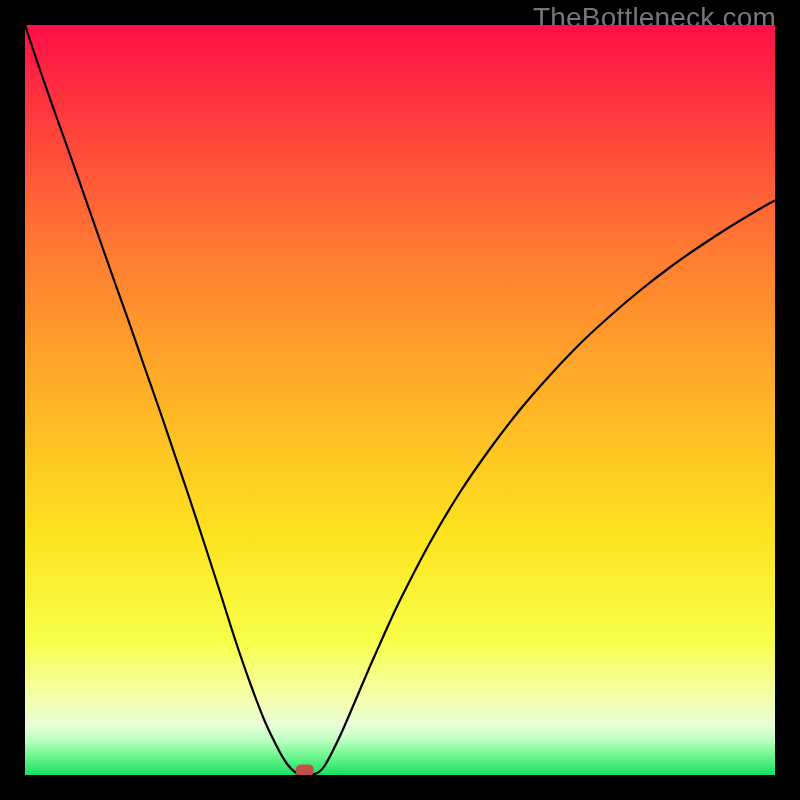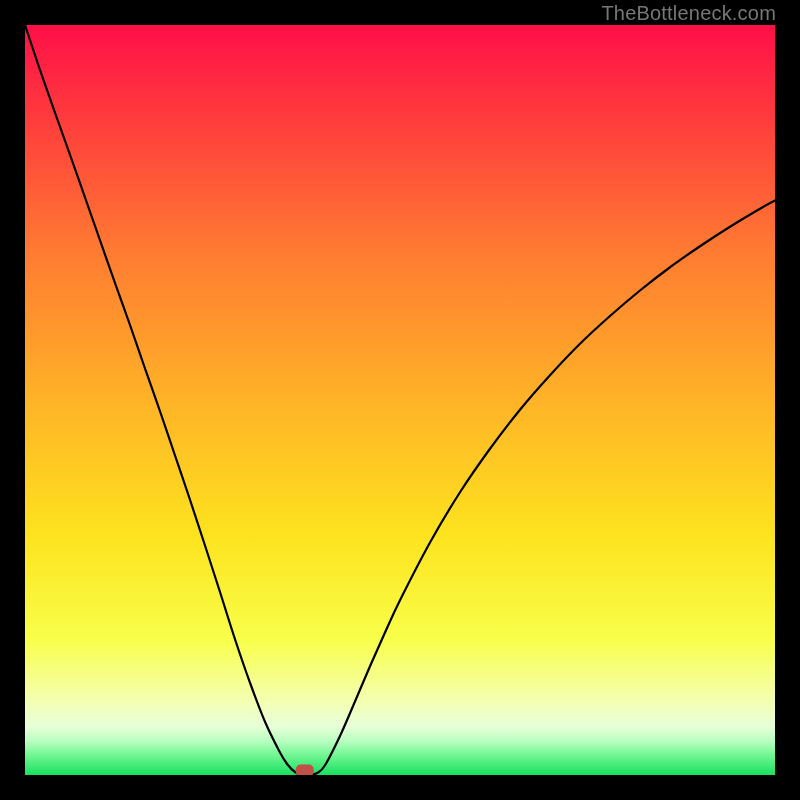--- a/index.html
+++ b/index.html
@@ -24,21 +24,21 @@
     left: 25px;
     width: 750px;
     height: 750px;
     overflow: hidden;
   }
   .watermark {
     position: absolute;
     top: 2px;
     right: 24px;
     color: #777;
-    font-size: 20px;
+    font-size: 28px;
     font-weight: 500;
     letter-spacing: 0.2px;
     text-align: right;
   }
   svg { display: block; }
 </style>
 </head>
 <body>
 
 <div class="frame">

